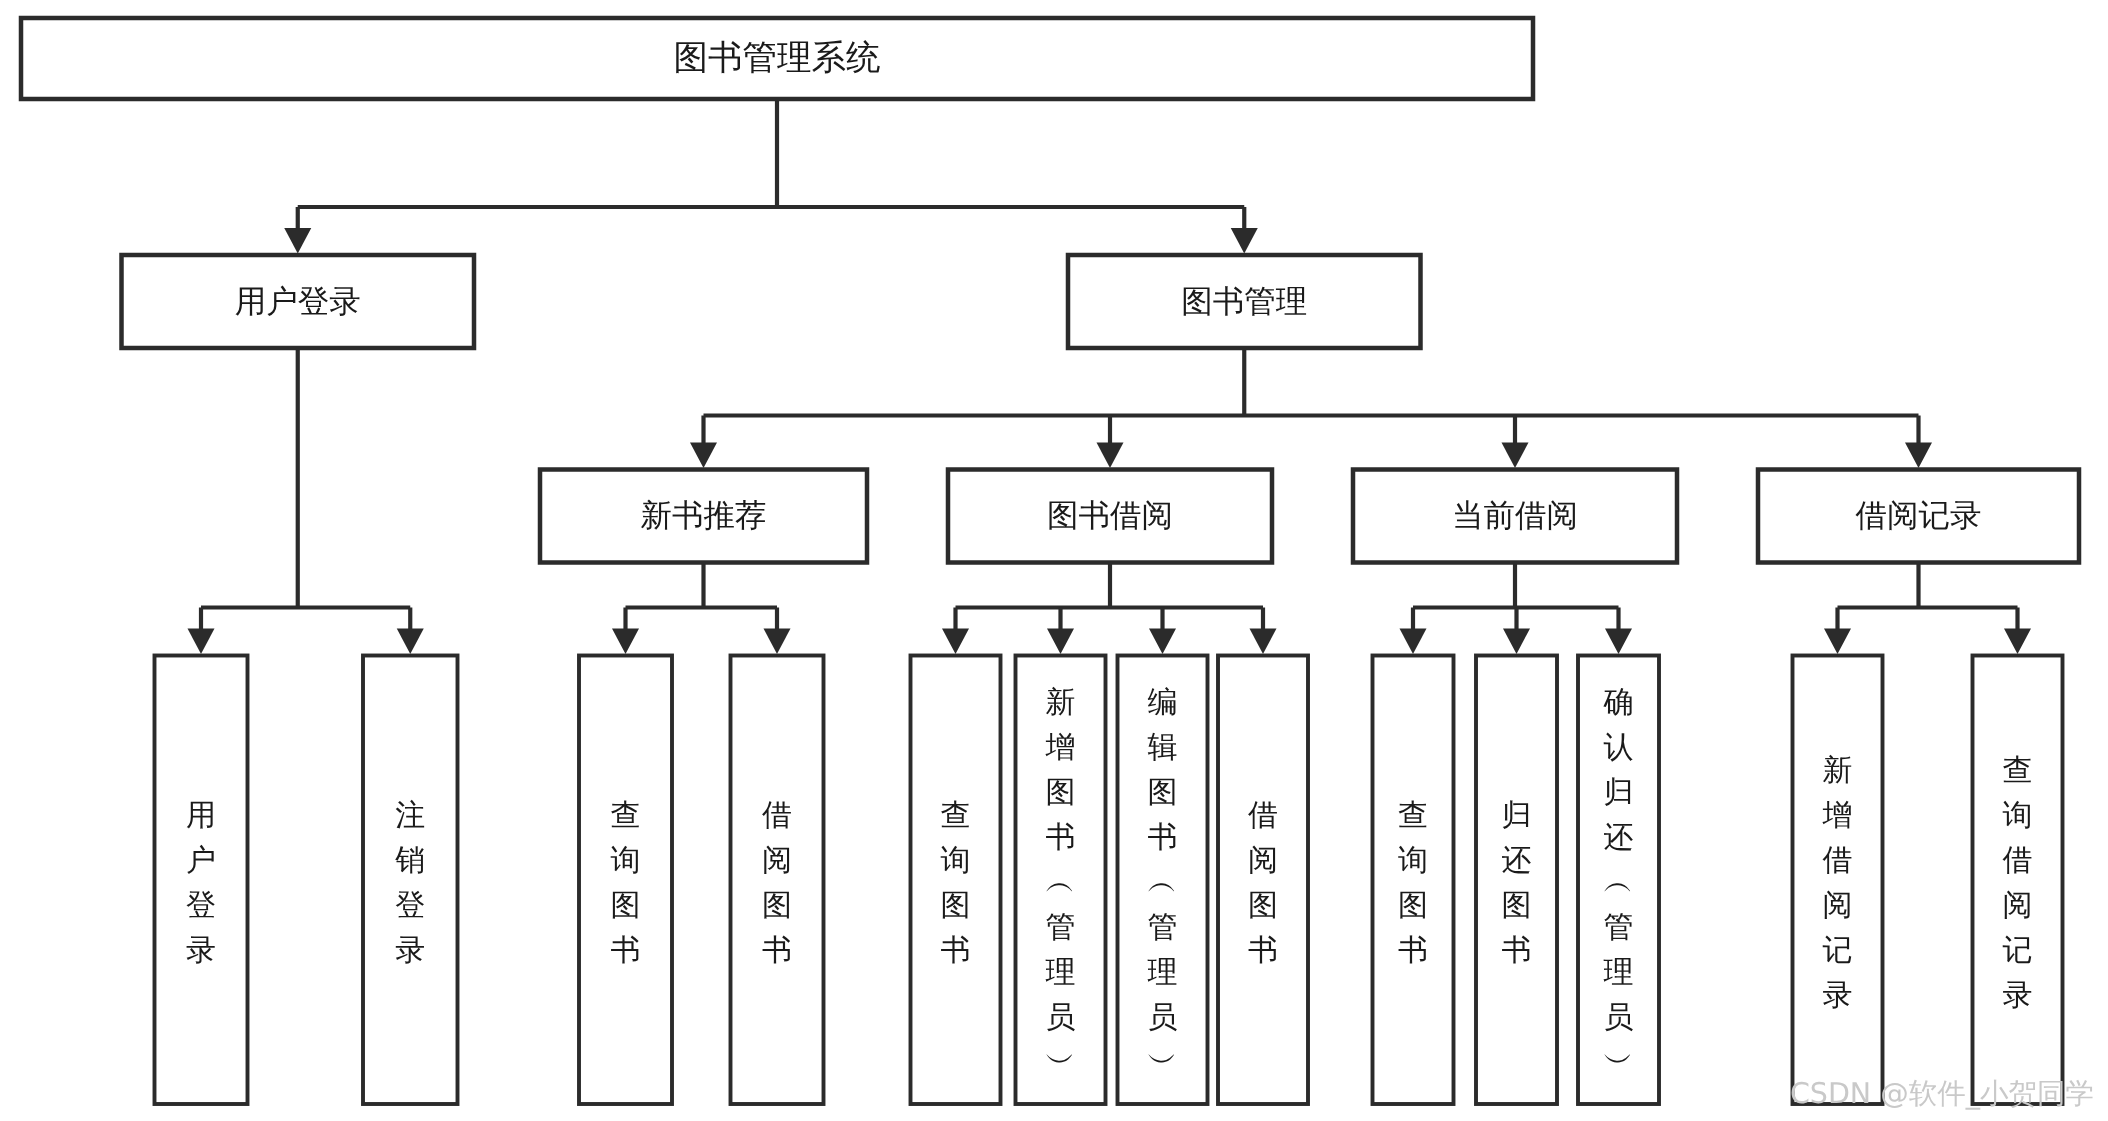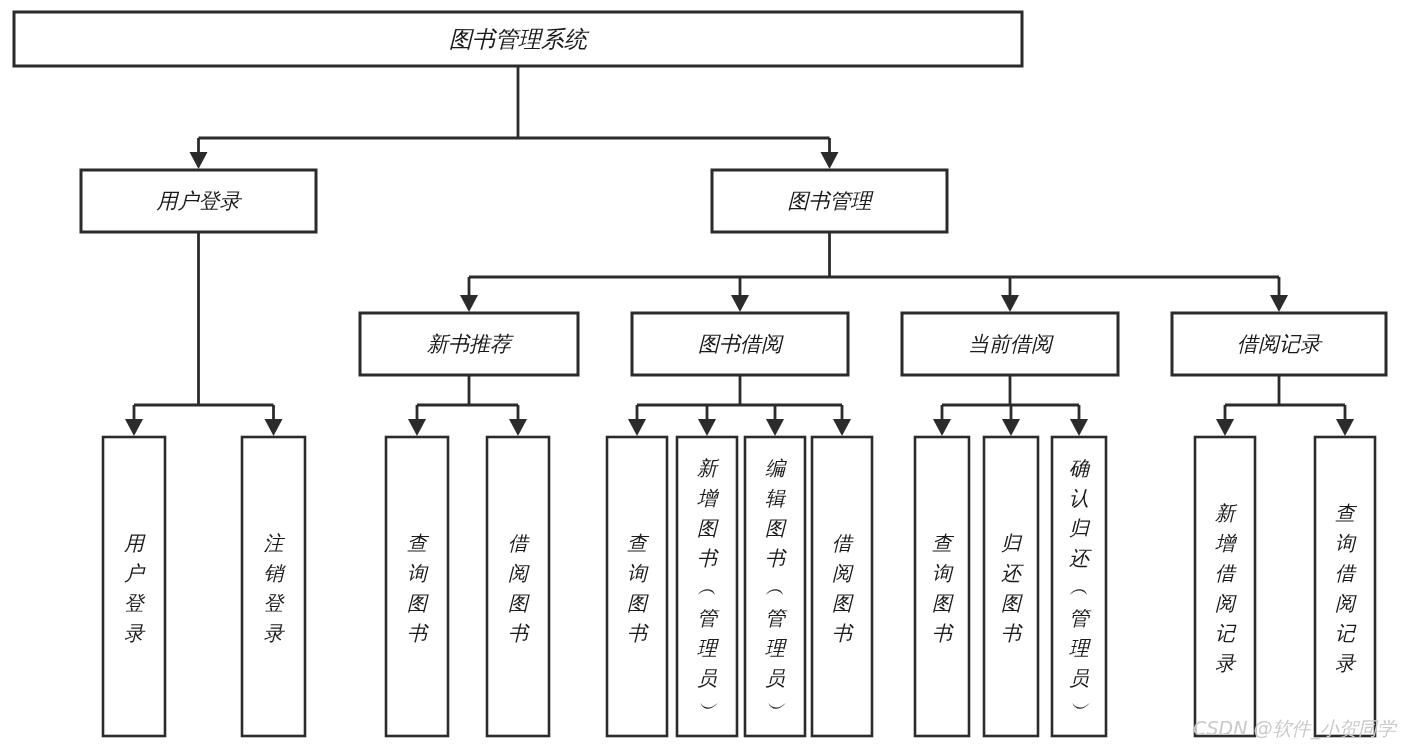--- a/index.html
+++ b/index.html
@@ -12,21 +12,20 @@
     width: 1405px;
     height: 747px;
     font-family: "DejaVu Sans", "Liberation Sans", sans-serif;
     overflow: hidden;
     position: relative;
   }
   #diagram-root {
     position: relative;
     width: 1405px;
     height: 747px;
-    font-style: italic;
   }
   svg#flowchart {
     display: block;
     width: 1405px;
     height: 747px;
   }
   .node-box {
     fill: #ffffff;
     stroke: #2b2b2b;
     stroke-width: 3;

